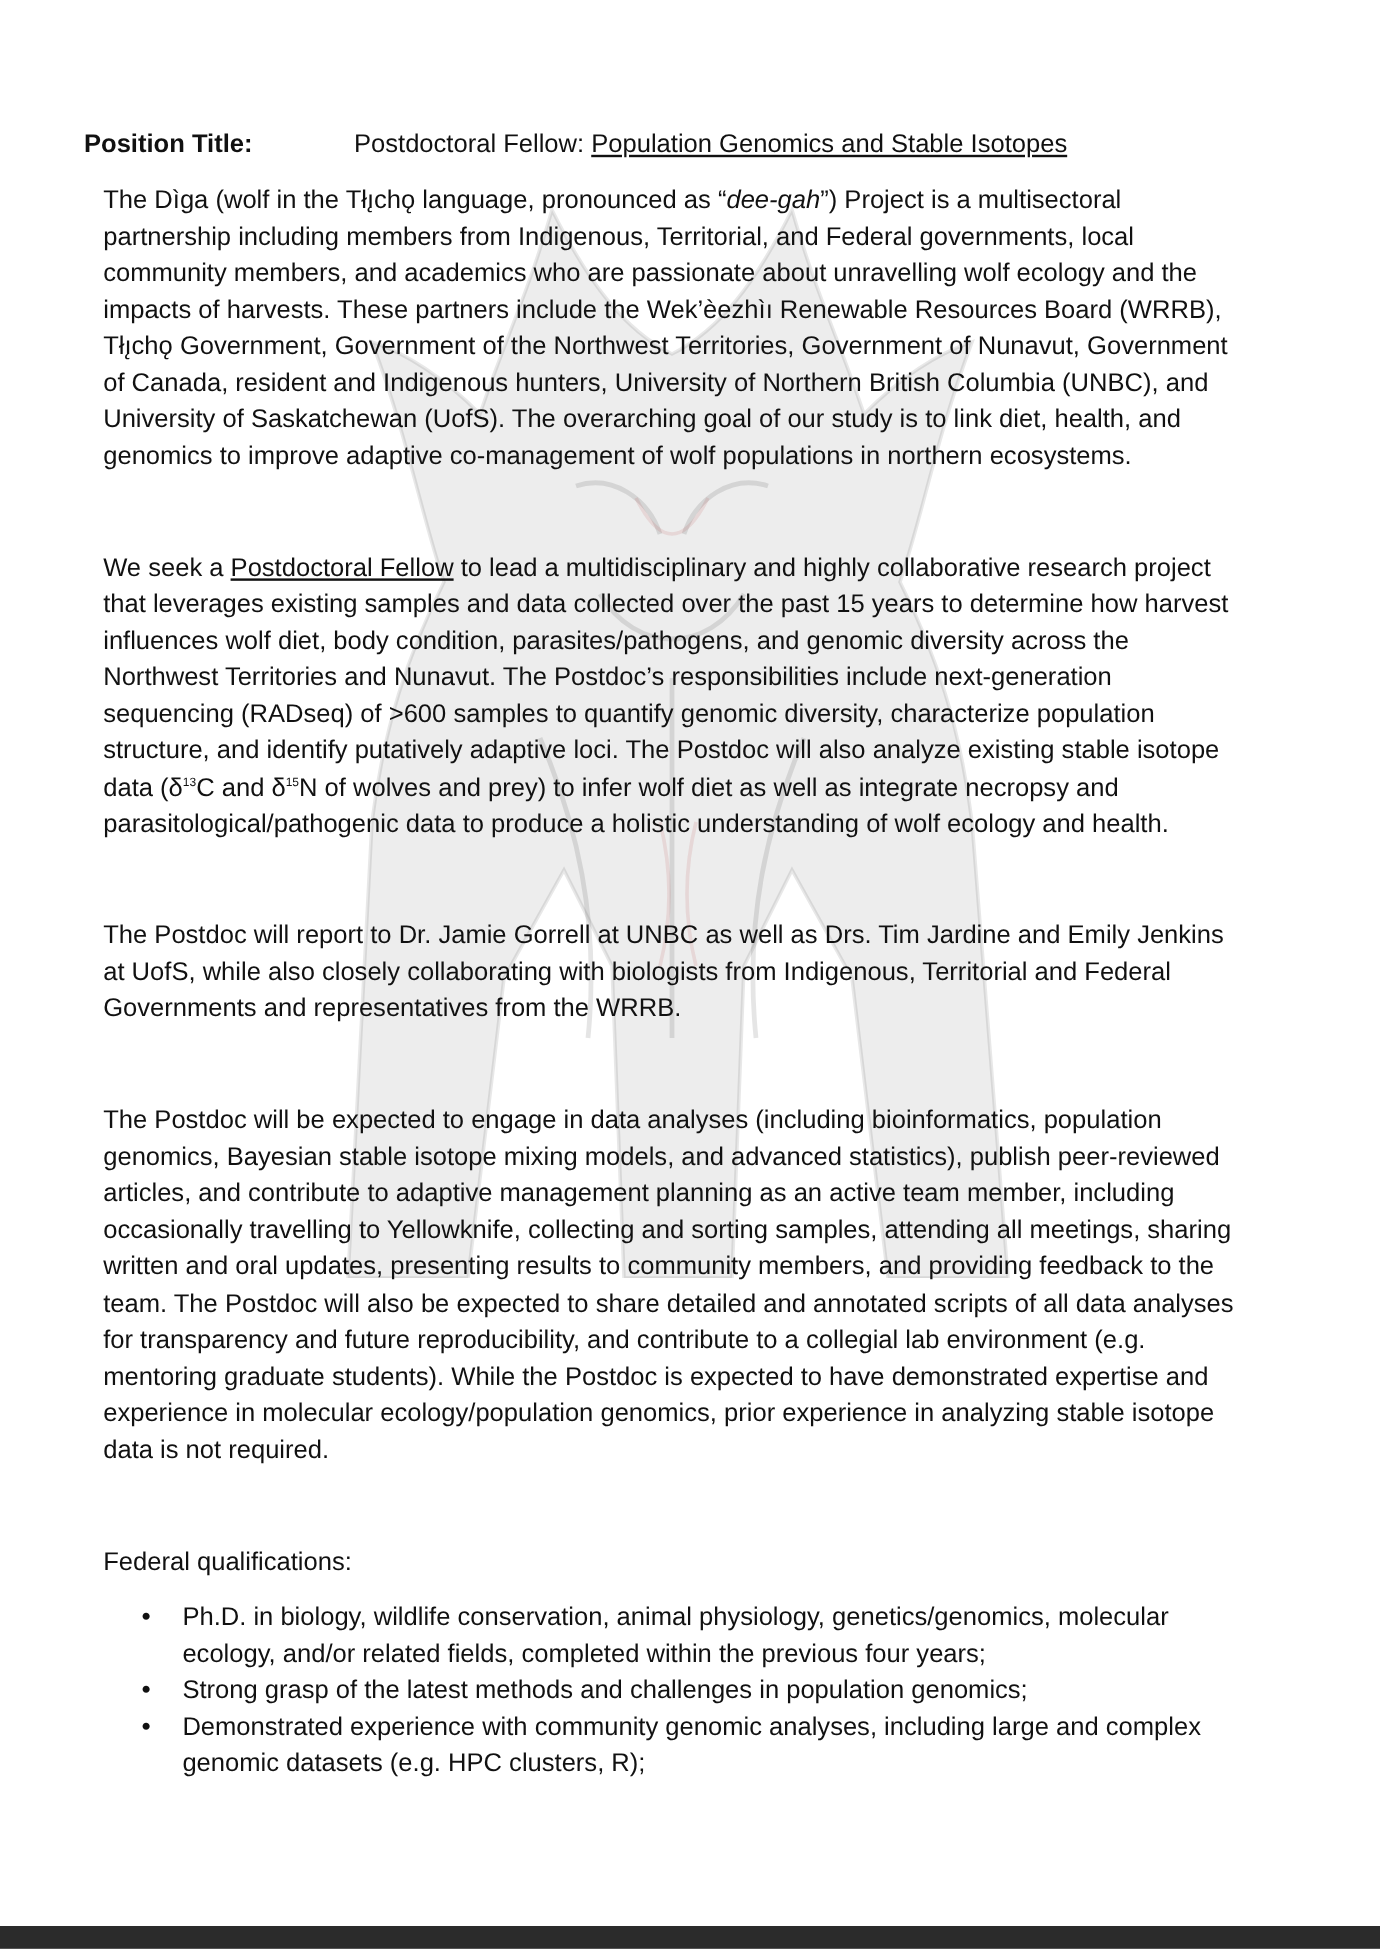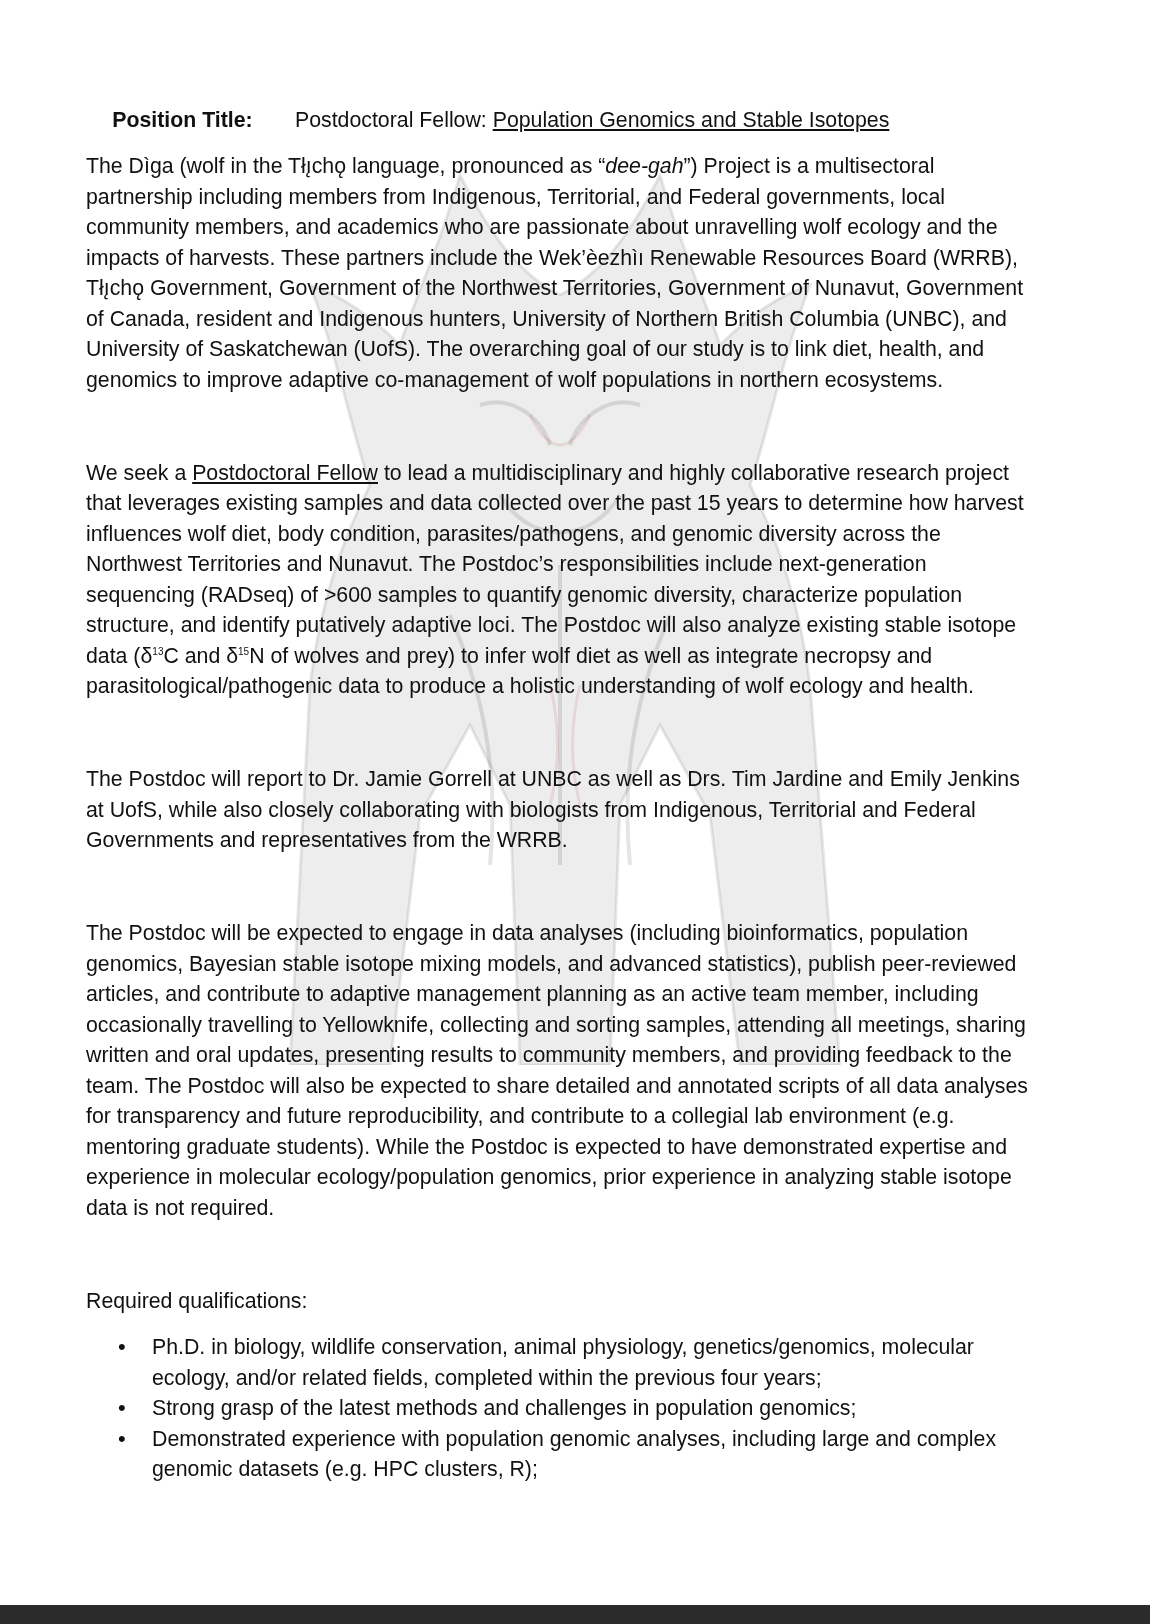--- a/index.html
+++ b/index.html
@@ -8,21 +8,21 @@
     font-family: "Liberation Sans", "DejaVu Sans", sans-serif; color: #111111;
   }
   .watermark {
     position: absolute; left: 250px; top: 165px; width: 620px; height: 900px;
     pointer-events: none; z-index: 0;
   }
   .page {
     position: absolute; left: 70px; top: 105px; width: 980px; z-index: 1;
     font-size: 21.3px; line-height: 30.5px;
   }
-  .title-row { display: flex; height: 30px; text-align: center; }
+  .title-row { display: flex; height: 30px; }
   .title-row .lbl { font-weight: bold; width: 225px; }
   .u { text-decoration: underline; }
   .h { font-weight: bold; margin-top: 30px; }
   p { margin: 16px; }
   .gap { height: 30.5px; }
   sup { font-size: 10px; line-height: 0; vertical-align: 8px; }
   ul { margin: 10px; padding-left: 72px; list-style: none; }
   li { position: relative; }
   li::before { content: "\2022"; position: absolute; left: -34px; font-size: 22px; }
   .bottom-bar { position: absolute; left: 0; bottom: 0; width: 1150px; height: 19px; background: #2b2b2b; }
@@ -56,21 +56,21 @@
   </div>
 
   <p><span>The Dìga (wolf in the Tłı̨chǫ language, pronounced as “</span><em>dee-gah</em><span>”) Project is a multisectoral partnership including members from Indigenous, Territorial, and Federal governments, local community members, and academics who are passionate about unravelling wolf ecology and the impacts of harvests. These partners include the Wek’èezhìı Renewable Resources Board (WRRB), Tłı̨chǫ Government, Government of the Northwest Territories, Government of Nunavut, Government of Canada, resident and Indigenous hunters, University of Northern British Columbia (UNBC), and University of Saskatchewan (UofS). The overarching goal of our study is to link diet, health, and genomics to improve adaptive co-management of wolf populations in northern ecosystems.</span></p>
   <div class="gap"></div>
   <p><span>We seek a </span><span class="u">Postdoctoral Fellow</span><span> to lead a multidisciplinary and highly collaborative research project that leverages existing samples and data collected over the past 15 years to determine how harvest influences wolf diet, body condition, parasites/pathogens, and genomic diversity across the Northwest Territories and Nunavut. The Postdoc’s responsibilities include next-generation sequencing (RADseq) of &gt;600 samples to quantify genomic diversity, characterize population structure, and identify putatively adaptive loci. The Postdoc will also analyze existing stable isotope data (δ</span><sup>13</sup><span>C and δ</span><sup>15</sup><span>N of wolves and prey) to infer wolf diet as well as integrate necropsy and parasitological/pathogenic data to produce a holistic understanding of wolf ecology and health.</span></p>
   <div class="gap"></div>
   <p>The Postdoc will report to Dr. Jamie Gorrell at UNBC as well as Drs. Tim Jardine and Emily Jenkins at UofS, while also closely collaborating with biologists from Indigenous, Territorial and Federal Governments and representatives from the WRRB.</p>
   <div class="gap"></div>
   <p>The Postdoc will be expected to engage in data analyses (including bioinformatics, population genomics, Bayesian stable isotope mixing models, and advanced statistics), publish peer-reviewed articles, and contribute to adaptive management planning as an active team member, including occasionally travelling to Yellowknife, collecting and sorting samples, attending all meetings, sharing written and oral updates, presenting results to community members, and providing feedback to the team. The Postdoc will also be expected to share detailed and annotated scripts of all data analyses for transparency and future reproducibility, and contribute to a collegial lab environment (e.g. mentoring graduate students). While the Postdoc is expected to have demonstrated expertise and experience in molecular ecology/population genomics, prior experience in analyzing stable isotope data is not required.</p>
   <div class="gap"></div>
-  <p>Required qualifications:</p>
+  <p>Federal qualifications:</p>
   <ul>
     <li>Ph.D. in biology, wildlife conservation, animal physiology, genetics/genomics, molecular ecology, and/or related fields, completed within the previous four years;</li>
     <li>Strong grasp of the latest methods and challenges in population genomics;</li>
-    <li>Demonstrated experience with population genomic analyses, including large and complex genomic datasets (e.g. HPC clusters, R);</li>
+    <li>Demonstrated experience with community genomic analyses, including large and complex genomic datasets (e.g. HPC clusters, R);</li>
   </ul>
 </div>
 
 <div class="bottom-bar"></div>
 
 </body></html>

